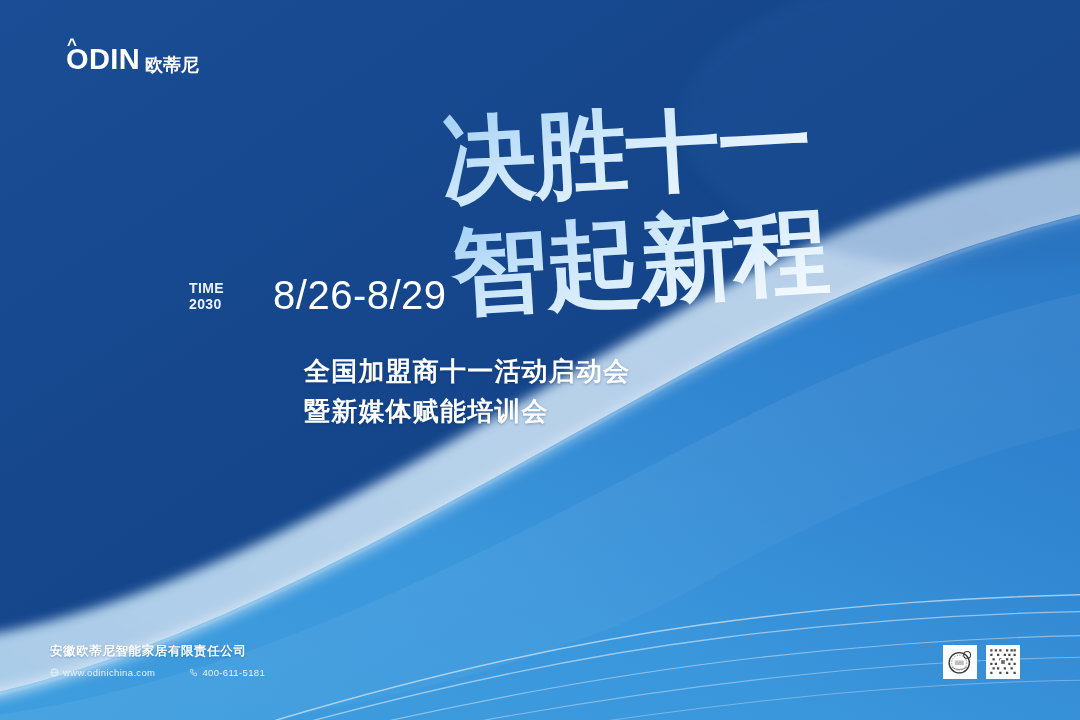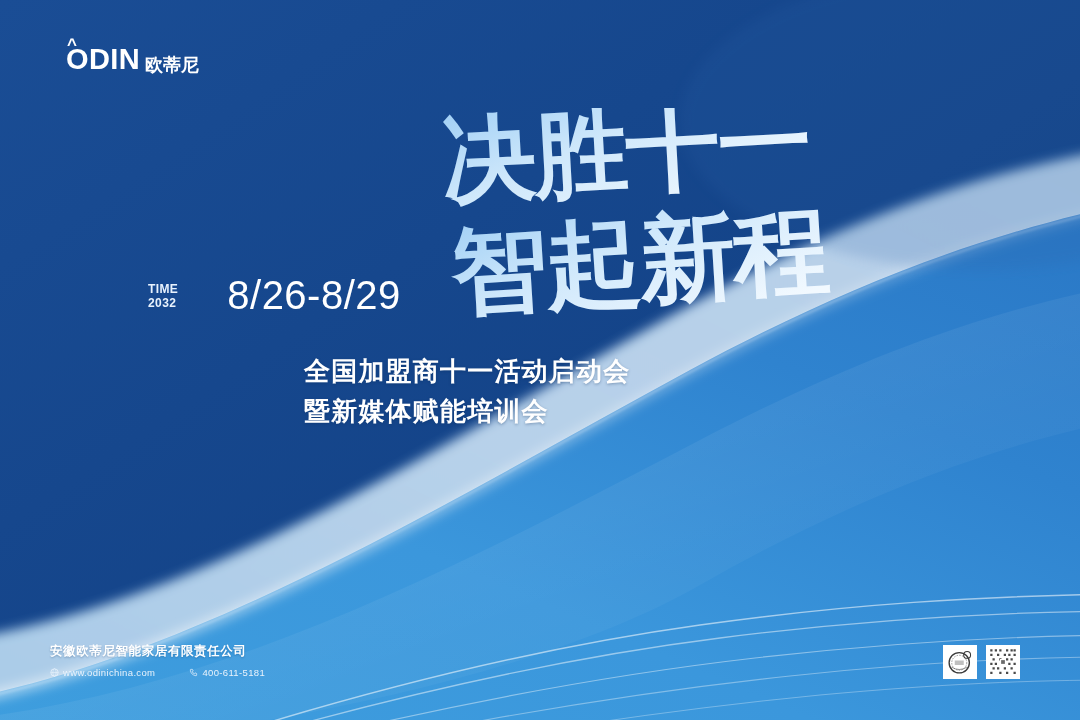--- a/index.html
+++ b/index.html
@@ -37,22 +37,22 @@
   .calli{
     font-family:"DejaVu Serif","Liberation Serif",serif;
     font-weight:700;
     fill:url(#calliGrad);
   }
 
   
   .date-block{position:absolute;left:148px;top:275px;display:flex;align-items:center;}
   .date-tag{
     display:flex;flex-direction:column;justify-content:center;
-    font-size:12px;font-weight:700;line-height:1.12;color:#e8f2fd;letter-spacing:.4px;
-    margin-right:7px;padding-top:3px;
+    font-size:14px;font-weight:700;line-height:1.12;color:#e8f2fd;letter-spacing:.4px;
+    margin-right:7px;padding-top:3px;margin-left:41px;
   }
   .date-main{
     font-size:40px;font-weight:400;color:#ffffff;letter-spacing:.5px;line-height:1;
     font-family:"Liberation Sans","DejaVu Sans",sans-serif;
     margin-left:42px;
   }
 
   
   .tagline{
     position:absolute;left:307px;top:302px;
@@ -177,21 +177,21 @@
         </linearGradient>
       </defs>
       <text class="calli" x="4" y="86" font-size="94" letter-spacing="-2" transform="rotate(-3.2 4 86)">决胜十一</text>
       <text class="calli" x="14" y="198" font-size="96" letter-spacing="-2" transform="rotate(-3.6 14 198)">智起新程</text>
     </svg>
   </div>
 
   <div class="date-block">
     <span class="date-tag">
       <span>TIME</span>
-      <span>2032</span>
+      <span>2030</span>
     </span>
     <span class="date-main">8/26-8/29</span>
   </div>
 
 
   <div class="subtitle">
     <div>全国加盟商十一活动启动会</div>
     <div>暨新媒体赋能培训会</div>
   </div>
 

